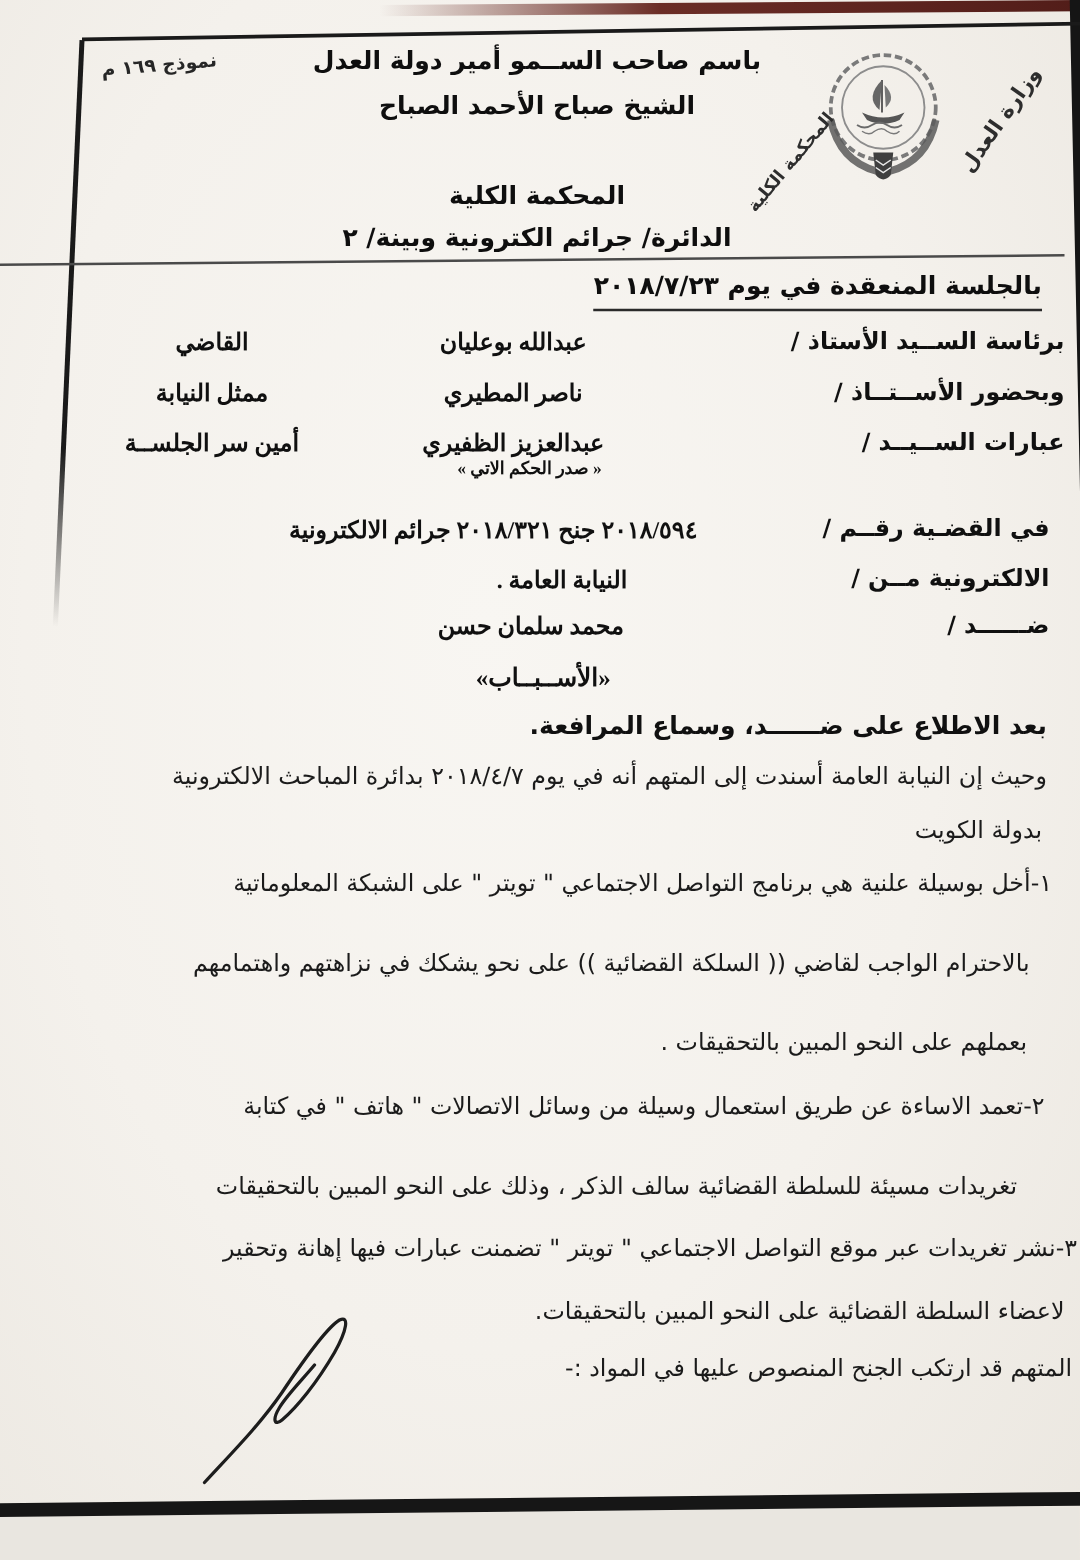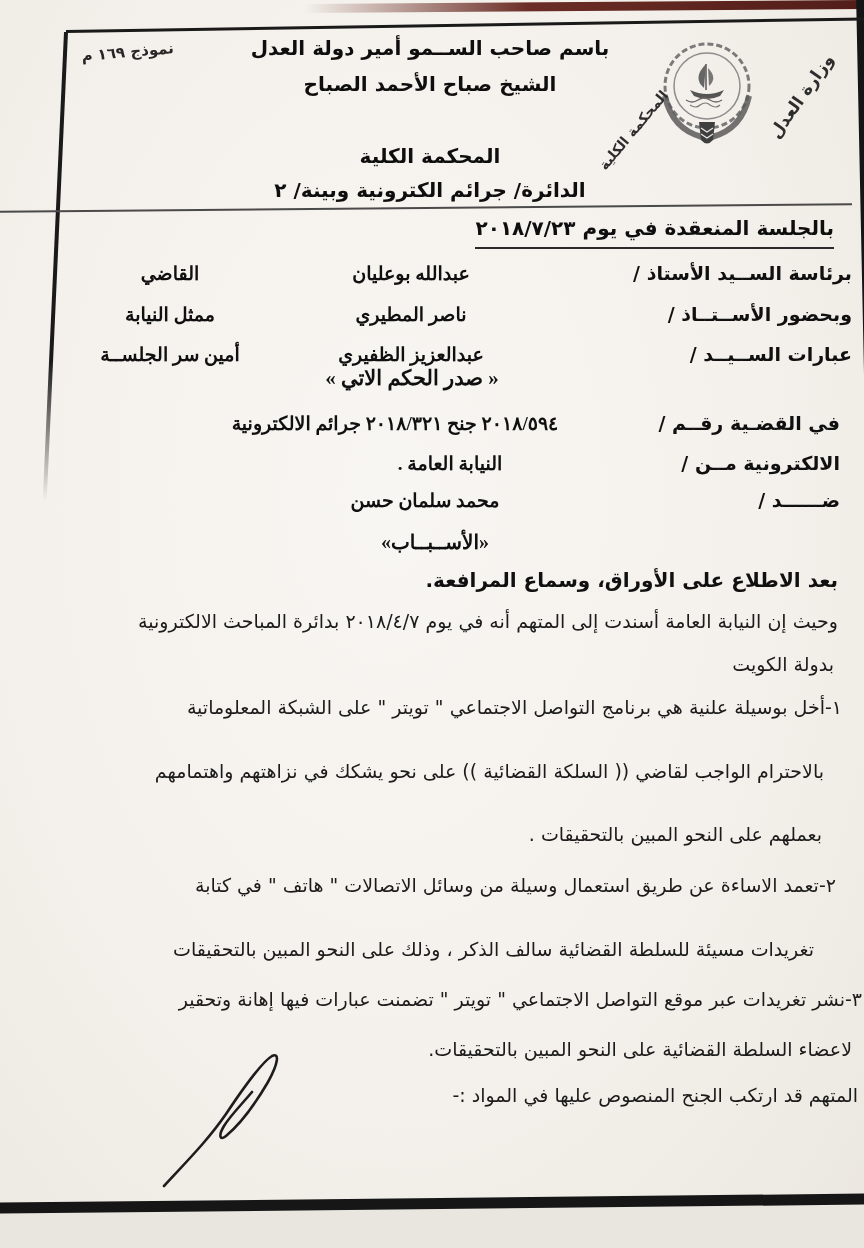--- a/index.html
+++ b/index.html
@@ -96,34 +96,34 @@
   <div class="abs att-role  b ctr nw" style="top:262px">القاضي</div>
 
   <div class="abs att-label b nw" style="top:303px">وبحضور الأســتــاذ /</div>
   <div class="abs att-name  b ctr nw" style="top:303px">ناصر المطيري</div>
   <div class="abs att-role  b ctr nw" style="top:303px">ممثل النيابة</div>
 
   <div class="abs att-label b nw" style="top:343px">عبارات الســيــد /</div>
   <div class="abs att-name  b ctr nw" style="top:343px">عبدالعزيز الظفيري</div>
   <div class="abs att-role  b ctr nw" style="top:343px">أمين سر الجلســة</div>
 
-  <div class="abs b ctr nw" style="top:366px;left:252px;width:320px;font-size:21px">« صدر الحكم الاتي »</div>
+  <div class="abs b ctr nw" style="top:366px;left:264px;width:320px;font-size:14px">« صدر الحكم الاتي »</div>
 
   <div class="abs case-label b nw" style="top:412px">في القضـية رقــم /</div>
   <div class="abs b ctr nw" style="top:412px;left:150px;width:490px;font-size:19px">٢٠١٨/٥٩٤ جنح ٢٠١٨/٣٢١ جرائم الالكترونية</div>
 
   <div class="abs case-label b nw" style="top:452px">الالكترونية مــن /</div>
   <div class="abs b ctr nw" style="top:452px;left:350px;width:200px;font-size:19px">النيابة العامة .</div>
 
   <div class="abs case-label b nw" style="top:489px">ضــــــد /</div>
   <div class="abs b ctr nw" style="top:489px;left:320px;width:210px;font-size:19px">محمد سلمان حسن</div>
 
   <div class="abs b ctr nw" style="top:530px;left:320px;width:230px;font-size:20px">«الأســبــاب»</div>
 
-  <div class="abs b nw" style="top:568px;right:26px;font-size:20px">بعد الاطلاع على الأوراق، وسماع المرافعة.</div>
+  <div class="abs b nw" style="top:568px;right:26px;font-size:20px">بعد الاطلاع على ضــــــد، وسماع المرافعة.</div>
 
   <div class="abs txt nw" style="top:610px;right:26px">وحيث إن النيابة العامة أسندت إلى المتهم أنه في يوم ٢٠١٨/٤/٧ بدائرة المباحث الالكترونية</div>
   <div class="abs txt nw" style="top:653px;right:30px">بدولة الكويت</div>
 
   <div class="abs txt nw" style="top:696px;right:22px">١-أخل بوسيلة علنية هي برنامج التواصل الاجتماعي " تويتر " على الشبكة المعلوماتية</div>
   <div class="abs txt nw" style="top:823px;right:42px">بعملهم على النحو المبين بالتحقيقات .</div>
   <div class="abs txt nw" style="top:760px;right:40px">بالاحترام الواجب لقاضي (( السلكة القضائية )) على نحو يشكك في نزاهتهم واهتمامهم</div>
 
   <div class="abs txt nw" style="top:874px;right:28px">٢-تعمد الاساءة عن طريق استعمال وسيلة من وسائل الاتصالات " هاتف " في كتابة</div>
   <div class="abs txt nw" style="top:938px;right:50px">تغريدات مسيئة للسلطة القضائية سالف الذكر ، وذلك على النحو المبين بالتحقيقات</div>

